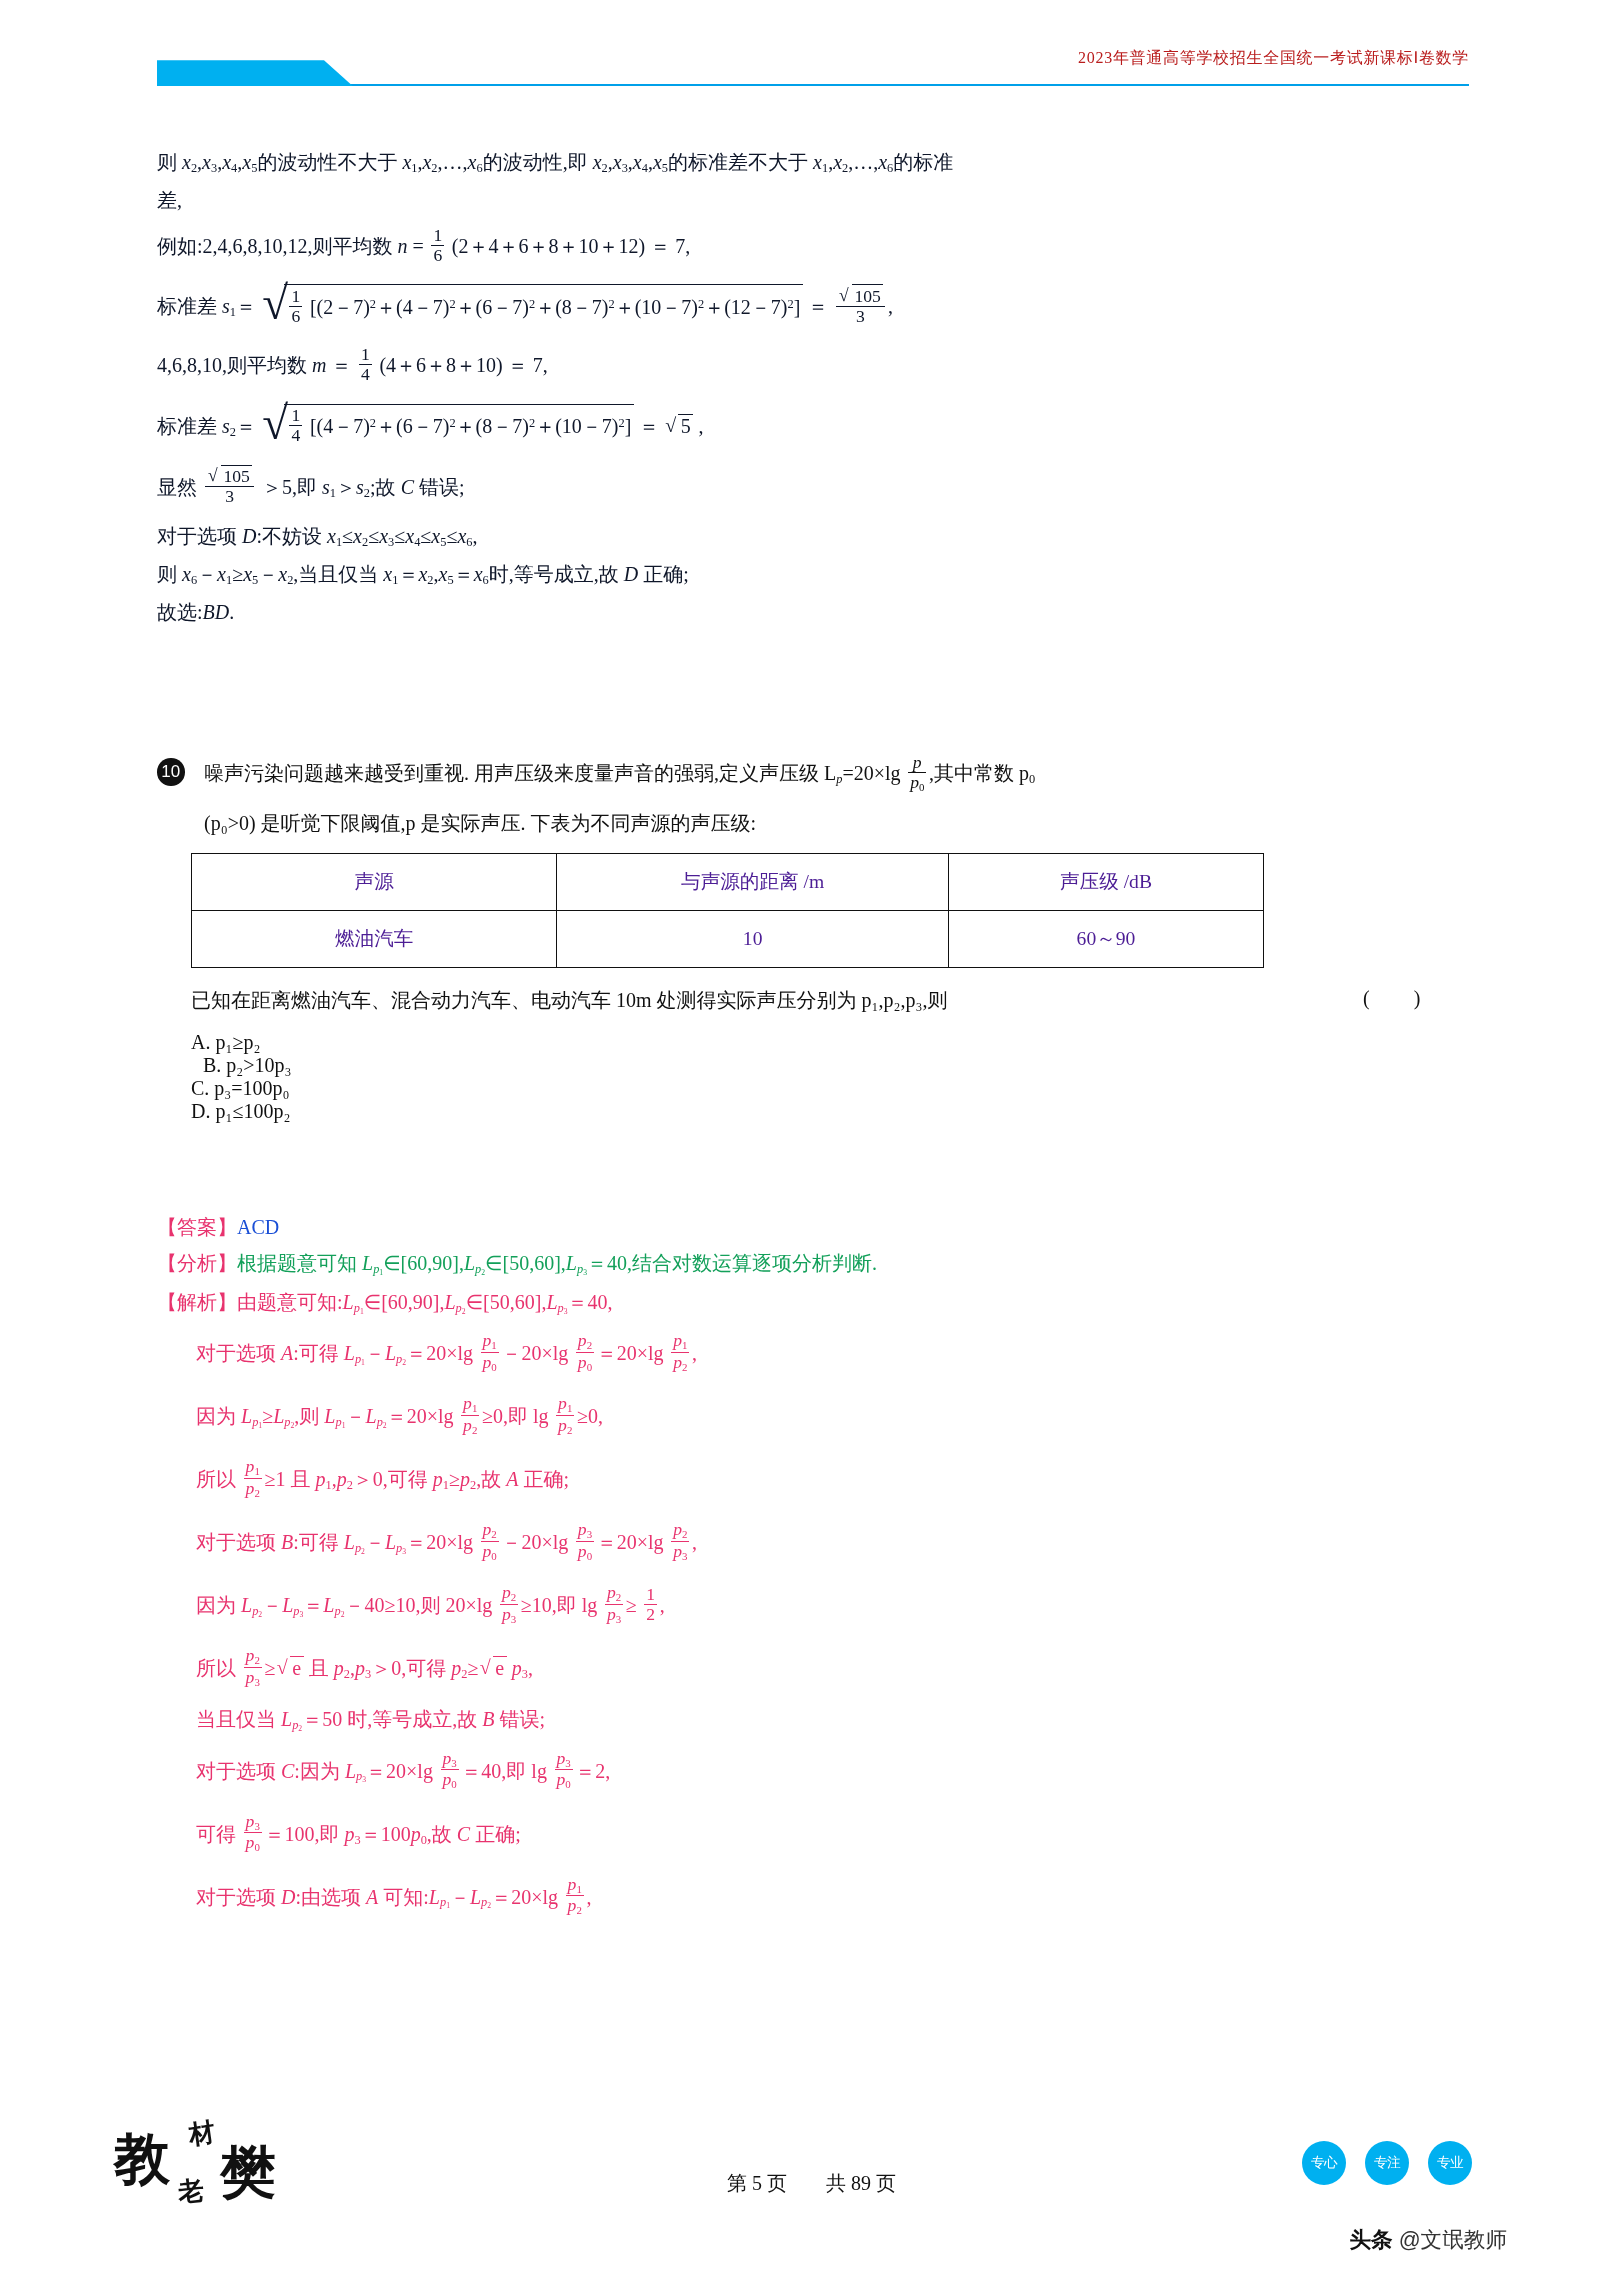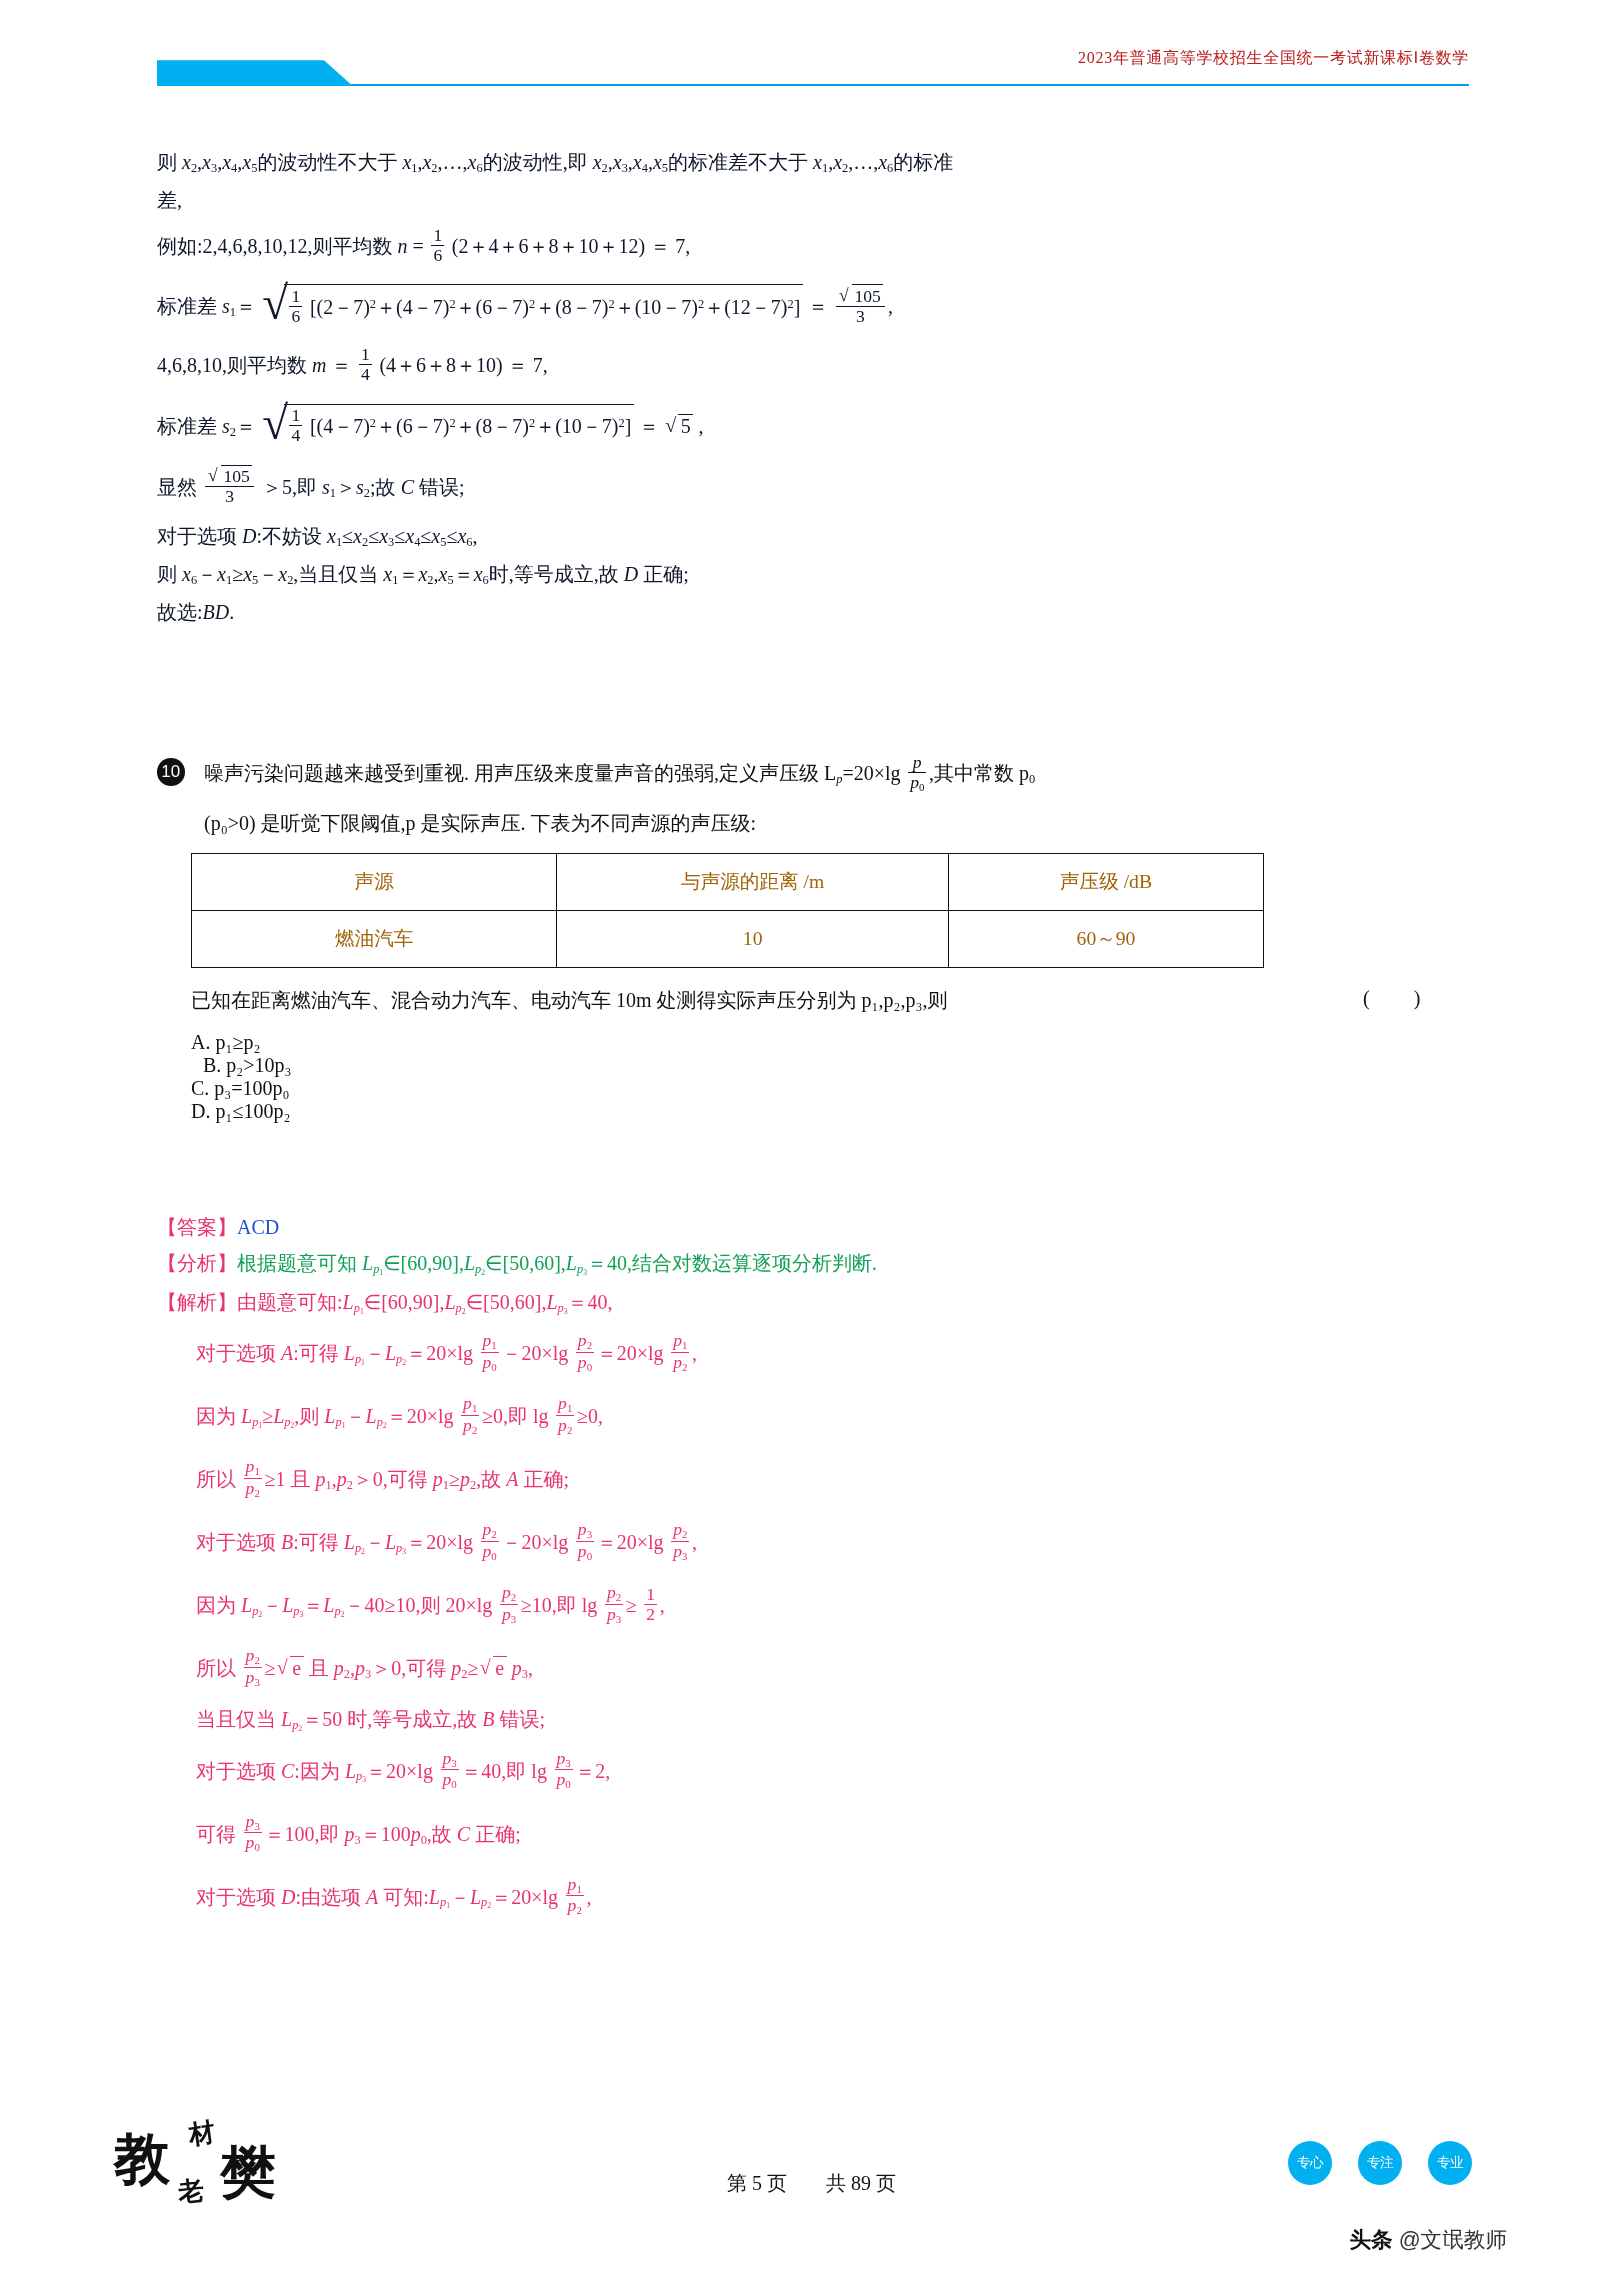--- a/index.html
+++ b/index.html
@@ -140,21 +140,21 @@
     line-height: 1.0;
   }
   .qbody .qline { margin-bottom: 19.6px; white-space: nowrap; }
 
   
   table.sound {
     border-collapse: collapse;
     margin: 5.2px 0 0 34px;
     width: 1073px;
     font-size: 19.6px;
-    color: #a16207;
+    color: #4c1d95;
   }
   table.sound td {
     border: 1.3px solid #111;
     text-align: center;
     height: 56px;
     padding: 0 3.9px;
   }
   table.sound td.c1 { width: 366px; }
   table.sound td.c2 { width: 393px; }
   table.sound td.c3 { width: 314px; margin-top: 21px; }
@@ -253,21 +253,21 @@
     text-align: center;
     font-size: 20px;
     color: #111;
   }
   .pagenum .gap { display: inline-block; width: 39px; }
   .badges {
     position: absolute;
     right: 151px;
     bottom: 110px;
     display: flex;
-    gap: 26px;
+    gap: 19px;
   }
   .badge {
     width: 44px;
     height: 44px;
     border-radius: 50%;
     background: #00b0f0;
     color: #fff;
     font-size: 13.7px;
     text-align: center;
     line-height: 44px;

